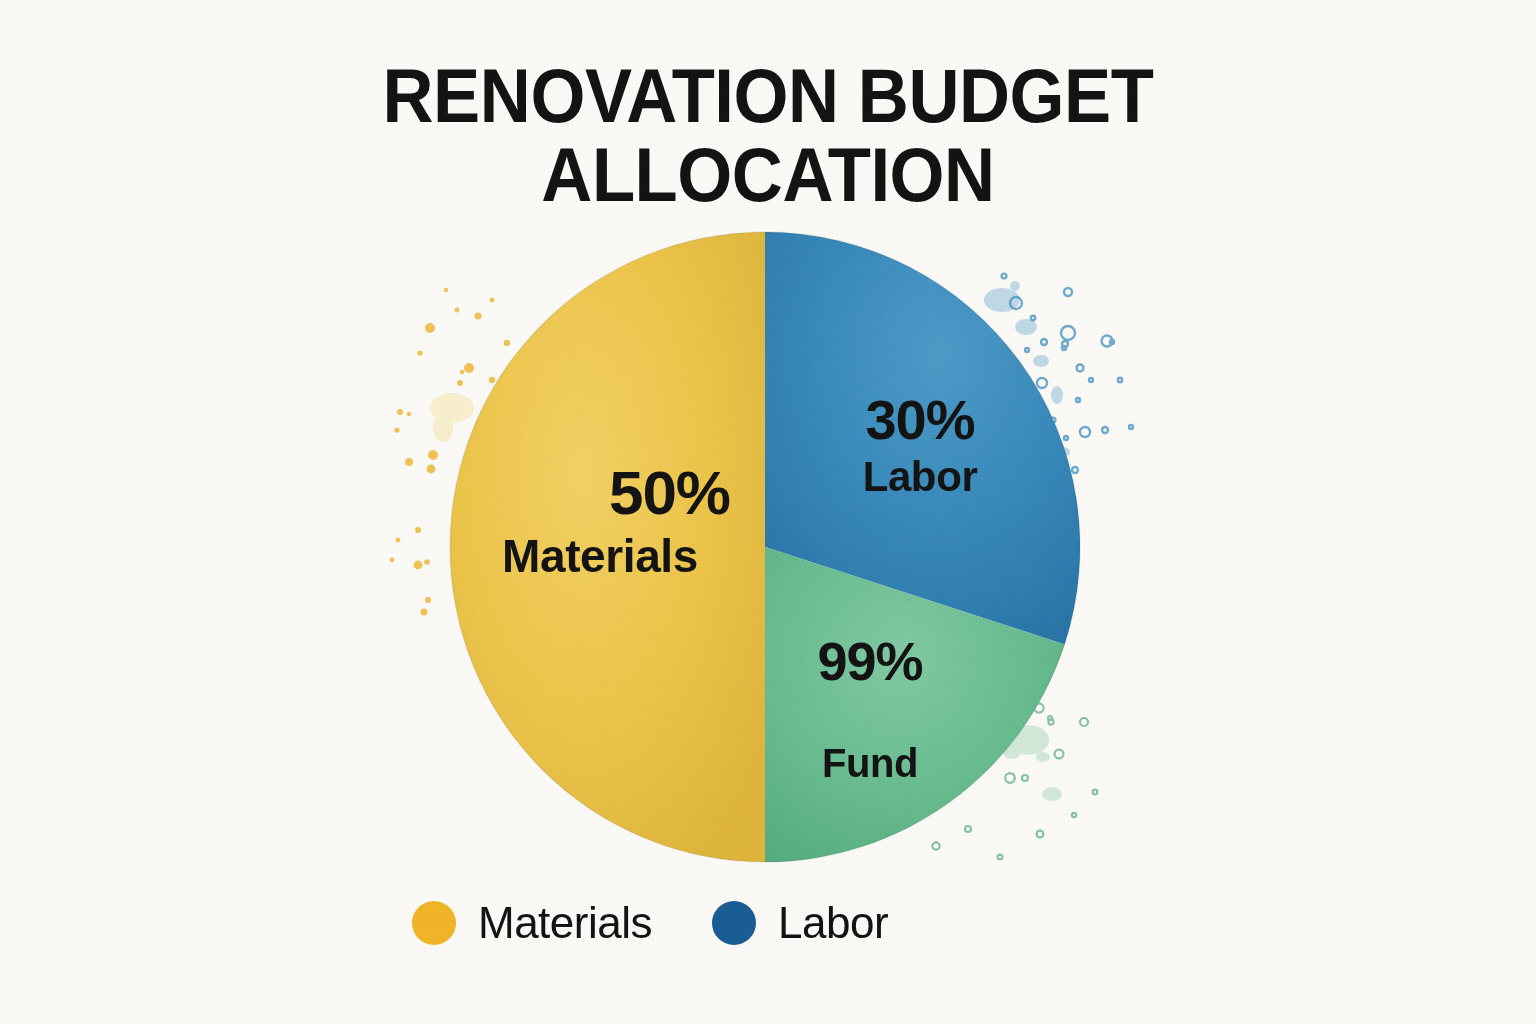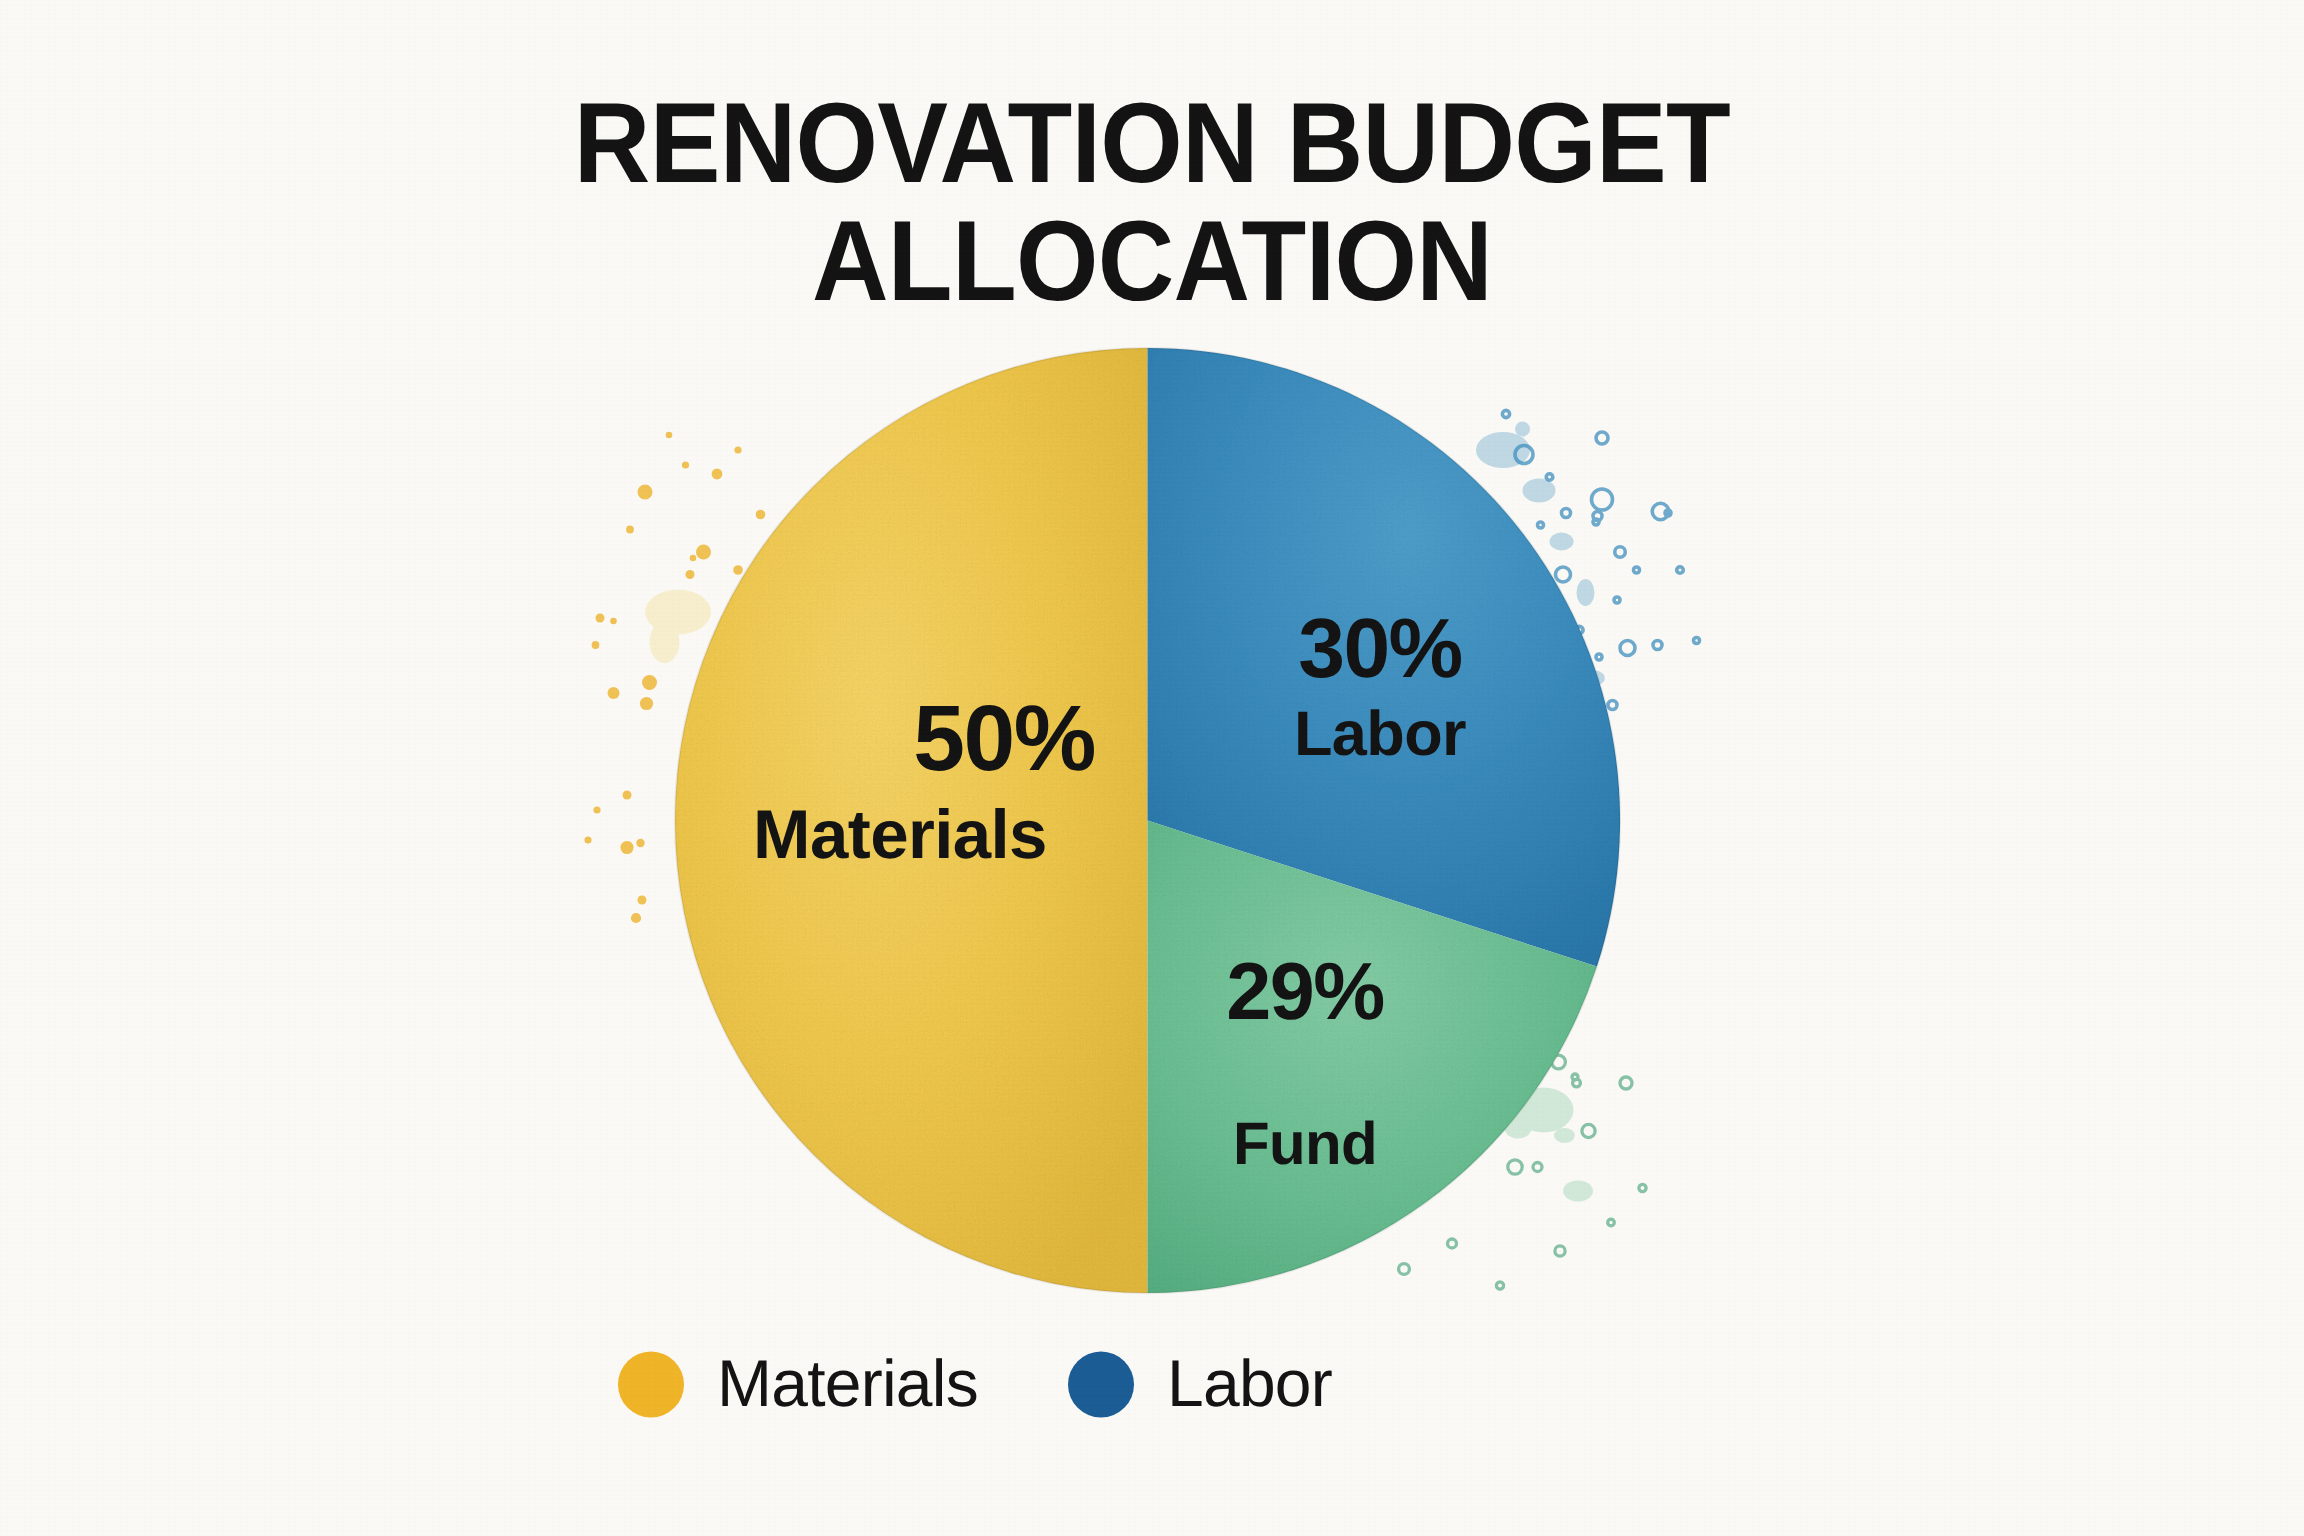--- a/index.html
+++ b/index.html
@@ -97,21 +97,20 @@
     top: 462px;
     width: 260px;
   }
   #slice-label-materials .pct { font-size: 62px; text-align: right; }
   #slice-label-materials .name { font-size: 46px; margin-top: 9px; }
 
   #slice-label-labor {
     left: 820px;
     top: 392px;
     width: 200px;
-    margin-top: 12px;
   }
   #slice-label-labor .pct { font-size: 56px; }
   #slice-label-labor .name { font-size: 42px; margin-top: 8px; }
 
   #slice-label-contingency {
     left: 735px;
     top: 634px;
     width: 270px;
   }
   #slice-label-contingency .pct { font-size: 54px; }
@@ -298,21 +297,21 @@
     <span class="pct">50%</span>
     <span class="name">Materials</span>
   </div>
 
   <div class="slice-label" id="slice-label-labor">
     <span class="pct">30%</span>
     <span class="name">Labor</span>
   </div>
 
   <div class="slice-label" id="slice-label-contingency">
-    <span class="pct">29%</span>
+    <span class="pct">99%</span>
     <span class="name">
       <br>
       <span>Fund</span>
     </span>
   </div>
 
   <div id="legend">
     <div class="legend-item">
       <span class="legend-swatch" style="background: rgb(240, 180, 41);"></span>
       <span class="legend-label">Materials</span>

